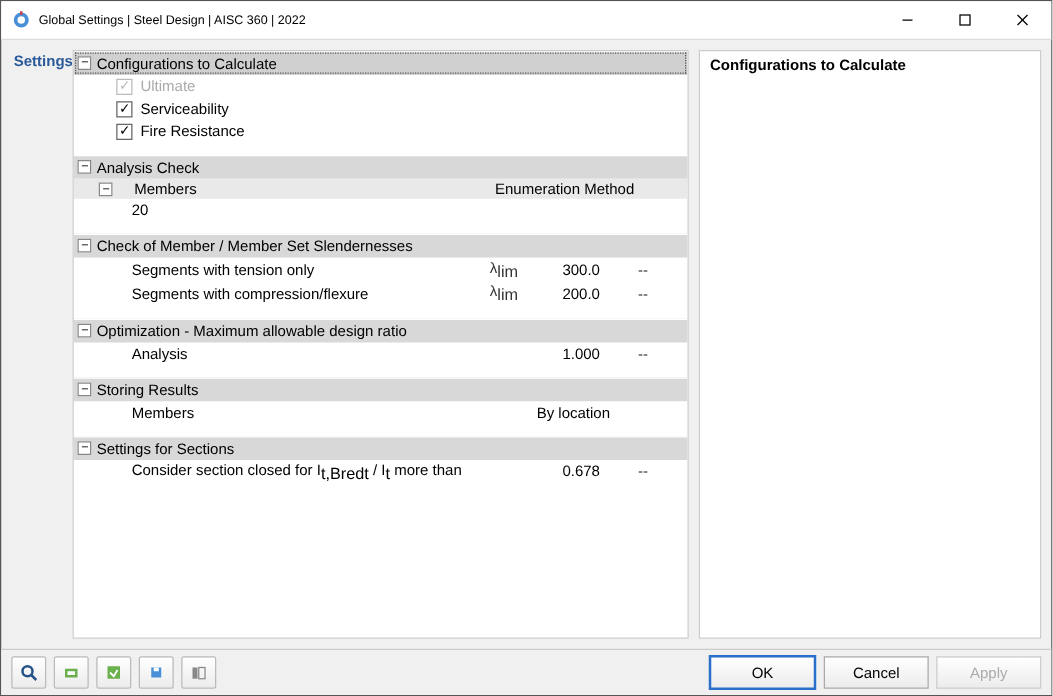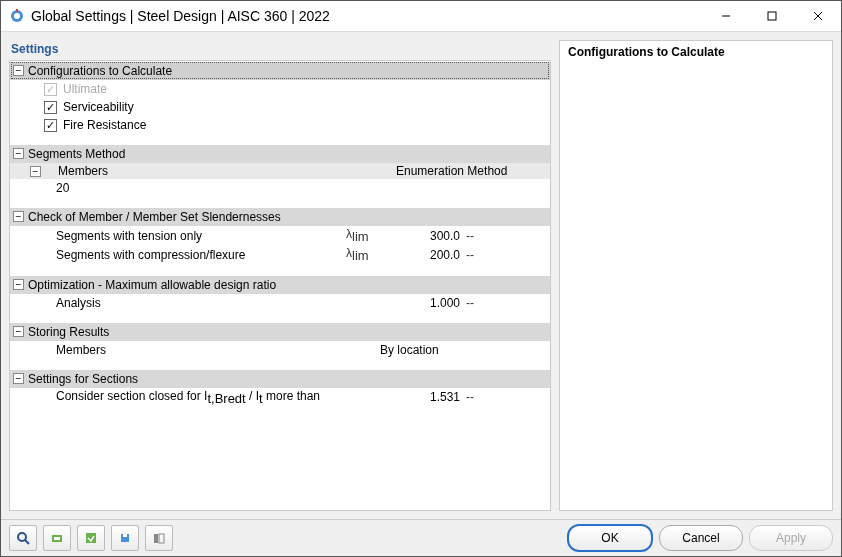--- a/index.html
+++ b/index.html
@@ -1,48 +1,48 @@
 <!DOCTYPE html>
 <html><head>
 <meta charset="utf-8">
 <style>
 html,body{margin:0;padding:0;font-family:"Segoe UI",Tahoma,sans-serif;font-size:12px;color:#000;background:#fff}
 .window{width:842px;height:557px;border:1px solid #555;background:#f0f0f0;display:flex;flex-direction:column;box-sizing:border-box}
 .titlebar{height:30px;display:flex;align-items:center;padding:0 0 0 8px;background:#fff;border-bottom:1px solid #ddd}
 .titlebar .icon{width:16px;height:16px;margin-right:6px;display:flex;align-items:center;justify-content:center}
-.titlebar .title{flex:1;font-size:14px}
+.titlebar .title{flex:1;font-size:10px}
 .winbtns{display:flex;height:100%}
 .winbtn{width:46px;height:100%;display:flex;align-items:center;justify-content:center;font-family:inherit}
 .content{flex:1;display:flex;gap:8px;padding:8px;min-height:0}
-.left-panel{flex:1;display:flex;flex-direction:column;min-width:0}
+.left-panel{flex:1;display:flex;min-width:0}
 .right-panel{width:274px;background:#fff;border:1px solid #ccc;padding:4px 8px;box-sizing:border-box}
 .panel-title{color:#2a5a9a;font-weight:600;padding:2px 0 4px 2px}
 .tree{flex:1;background:#fff;border:1px solid #ccc;overflow:auto}
 .group-header{background:#d8d8d8;padding:2px 4px 2px 18px;font-size:12px;border-top:1px solid #fff;position:relative}
 .group-header.selected{background:#d0d0d0;outline:1px dotted #555;outline-offset:-2px}
 .toggle{position:absolute;left:3px;top:3px;width:11px;height:11px;border:1px solid #888;background:#fff;font-size:10px;line-height:9px;text-align:center;box-sizing:border-box;cursor:pointer}
 .row{display:flex;align-items:center;padding:1px 4px 1px 34px;position:relative;min-height:16px}
 .row .chk{width:13px;height:13px;border:1px solid #666;background:#fff;margin-right:6px;display:flex;align-items:center;justify-content:center;font-size:11px;line-height:1;box-sizing:border-box}
 .row .chk.disabled{border-color:#bbb;color:#bbb}
 .row .lbl{flex:1;white-space:nowrap;overflow:hidden;text-overflow:ellipsis}
 .row .lbl.disabled{color:#aaa}
 .row-data{display:flex;align-items:center;padding:1px 4px 1px 46px;position:relative;min-height:16px}
 .row-data .lbl{width:290px;white-space:nowrap;overflow:hidden;text-overflow:ellipsis}
 .row-data .sym{width:34px;color:#333}
-.row-data .val{width:80px;text-align:right;padding-right:6px}
+.row-data .val{width:80px;text-align:center;padding-right:6px}
 .row-data .unit{width:36px;color:#333}
 .row-data .val-center{width:150px;}
 .subhead{background:#e9e9e9;padding:1px 4px 1px 34px;display:flex;position:relative}
 .subhead .toggle{left:20px}
 .subhead .lbl{flex:1}
 .subhead .enum{width:150px;}
 .footer{height:36px;border-top:1px solid #ccc;background:#f0f0f0;display:flex;align-items:center;padding:0 8px;gap:6px}
 .tool-btn{width:26px;height:24px;border:1px solid #bbb;background:linear-gradient(#fff,#ececec);display:flex;align-items:center;justify-content:center;border-radius:2px;cursor:pointer;font-size:12px}
 .spacer{flex:1}
-.btn{width:82px;height:24px;border:1px solid #aaa;background:linear-gradient(#fff,#ececec);border-radius:12px;cursor:pointer;font-size:12px;display:flex;align-items:center;justify-content:center}
+.btn{width:82px;height:24px;border:1px solid #aaa;background:linear-gradient(#fff,#ececec);border-radius:0;cursor:pointer;font-size:12px;display:flex;align-items:center;justify-content:center}
 .btn.primary{border:2px solid #2a6fc9}
 .btn.disabled{color:#aaa;border-color:#ccc;cursor:default}
 sub{font-size:13px}
 </style>
 </head>
 <body>
 
 <div class="window">
   <div class="titlebar">
     <span class="icon">
@@ -92,21 +92,21 @@
         </div>
         <div class="row">
           <span class="chk">✓</span>
           <span class="lbl">Fire Resistance</span>
         </div>
 
         <div style="height:10px"></div>
 
         <div class="group-header">
           <span class="toggle">−</span>
-          <span>Segments Method</span>
+          <span>Analysis Check</span>
         </div>
         <div class="subhead">
           <span class="toggle">−</span>
           <span class="lbl" style="padding-left:14px">Members</span>
           <span class="enum">Enumeration Method</span>
         </div>
         <div class="row-data">
           <span class="val-center" style="width:114px">20</span>
         </div>
 
@@ -156,21 +156,21 @@
 
         <div style="height:10px"></div>
 
         <div class="group-header">
           <span class="toggle">−</span>
           <span>Settings for Sections</span>
         </div>
         <div class="row-data">
           <span class="lbl"><span>Consider section closed for I</span><sub>t,Bredt</sub><span> / I</span><sub>t</sub><span> more than</span></span>
           <span class="sym"></span>
-          <span class="val">1.531</span>
+          <span class="val">0.678</span>
           <span class="unit">--</span>
         </div>
 
       </div>
     </div>
 
     <div class="right-panel">
       <div style="font-weight:600">Configurations to Calculate</div>
     </div>
   </div>

